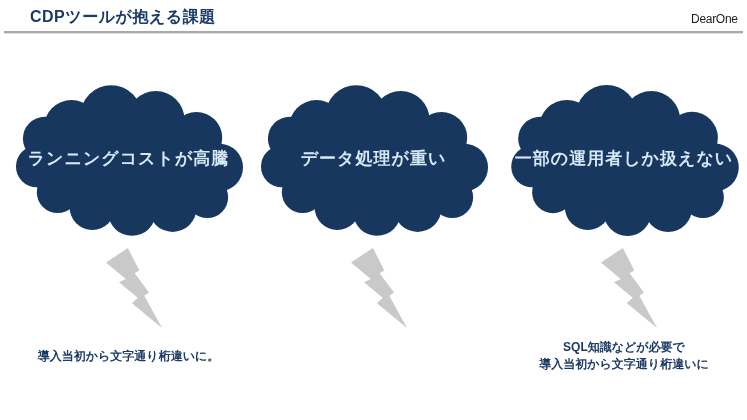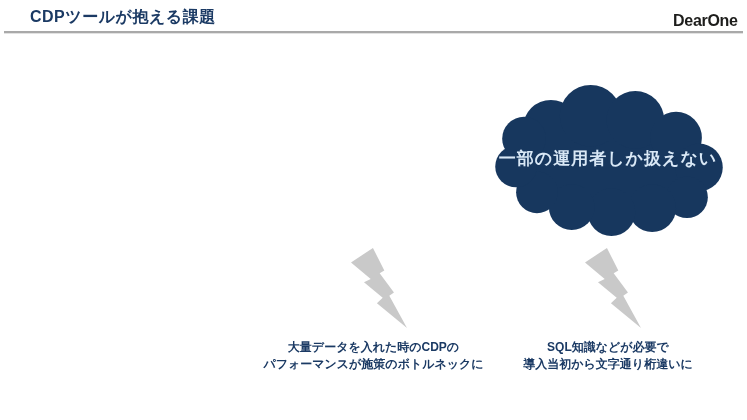--- a/index.html
+++ b/index.html
@@ -30,22 +30,22 @@
   }
   .brand {
     position: absolute;
     top: 12px;
     right: 7px;
     display: flex;
     align-items: baseline;
     gap: 9px;
   }
   .logo {
-    font-size: 16px;
-    font-weight: 700;
+    font-size: 12px;
+    font-weight: 400;
     letter-spacing: -0.3px;
     color: var(--logo-color, #1d1d1b);
   }
   .page-number {
     font-size: 12px;
     font-weight: 700;
     color: var(--page-num-color, #2e74b5);
   }
   .divider {
     position: absolute;
@@ -58,21 +58,21 @@
   }
 
   
   .col {
     position: absolute;
     top: 83px;
     height: 337px;
   }
   .col-1 { left: 12px;  width: 233px; }
   .col-2 { left: 257px; width: 233px; }
-  .col-3 { left: 488px; width: 240px; }
+  .col-3 { left: 504px; width: 240px; }
 
   .cloud-wrap {
     position: relative;
     width: 100%;
     height: 154px;
   }
   .cloud-svg {
     position: absolute;
     inset: 0;
     width: 100%;
@@ -146,27 +146,43 @@
         <circle cx="121" cy="130" r="24"></circle>
         <circle cx="81" cy="125" r="23"></circle>
         <circle cx="46" cy="110" r="21"></circle>
         <circle cx="25" cy="84" r="21"></circle>
         <circle cx="33" cy="56" r="22"></circle>
       </g>
       <path id="bolt-shape" d="M39.2,0 L59.5,28.1 L51.2,31.5 L76.7,55.6 L68.4,59.6 L100,100 L46.3,69.1 L56.6,62.3 L23.2,42.9 L35.2,38.8 L0,18 Z"></path>
     </defs>
   </svg>
 
-
-  <section class="col col-2">
+  <section class="col col-1">
+    <div class="cloud-wrap">
+      <svg class="cloud-svg" viewBox="0 0 235 155" aria-hidden="true">
+          <use href="#cloud-shape"></use>
+        </svg>
+      <span class="cloud-label">ランニングコストが高騰</span>
+    </div>
     <svg class="bolt-svg" viewBox="0 0 100 100" preserveAspectRatio="none" aria-hidden="true">
         <use href="#bolt-shape"></use>
       </svg>
-    <p class="caption">大量データを入れた時のCDPの
-パフォーマンスが施策のボトルネックに</p>
+    <p class="caption">導入当初から文字通り桁違いに。</p>
+  </section>
+
+  <section class="col col-2">
+    <div class="cloud-wrap">
+      <svg class="cloud-svg" viewBox="0 0 235 155" aria-hidden="true">
+          <use href="#cloud-shape"></use>
+        </svg>
+      <span class="cloud-label">データ処理が重い</span>
+    </div>
+    <svg class="bolt-svg" viewBox="0 0 100 100" preserveAspectRatio="none" aria-hidden="true">
+        <use href="#bolt-shape"></use>
+      </svg>
   </section>
 
   <section class="col col-3">
     <div class="cloud-wrap">
       <svg class="cloud-svg" viewBox="0 0 235 155" aria-hidden="true">
           <use href="#cloud-shape"></use>
         </svg>
       <span class="cloud-label">一部の運用者しか扱えない</span>
     </div>
     <svg class="bolt-svg" viewBox="0 0 100 100" preserveAspectRatio="none" aria-hidden="true">

